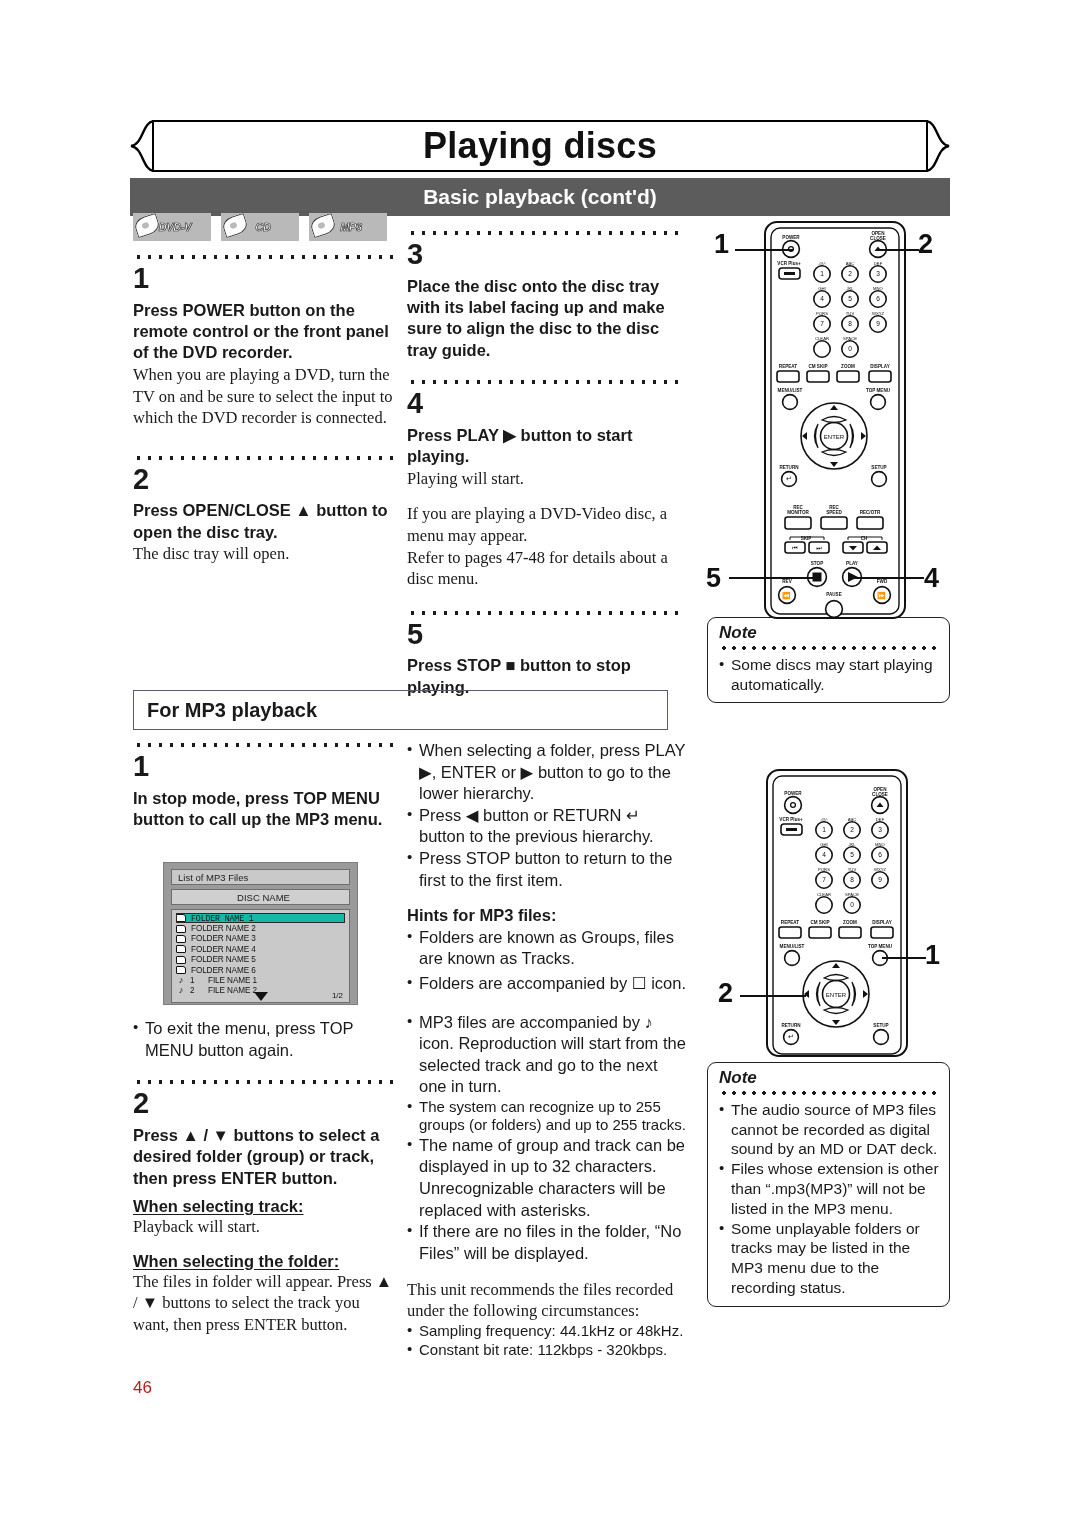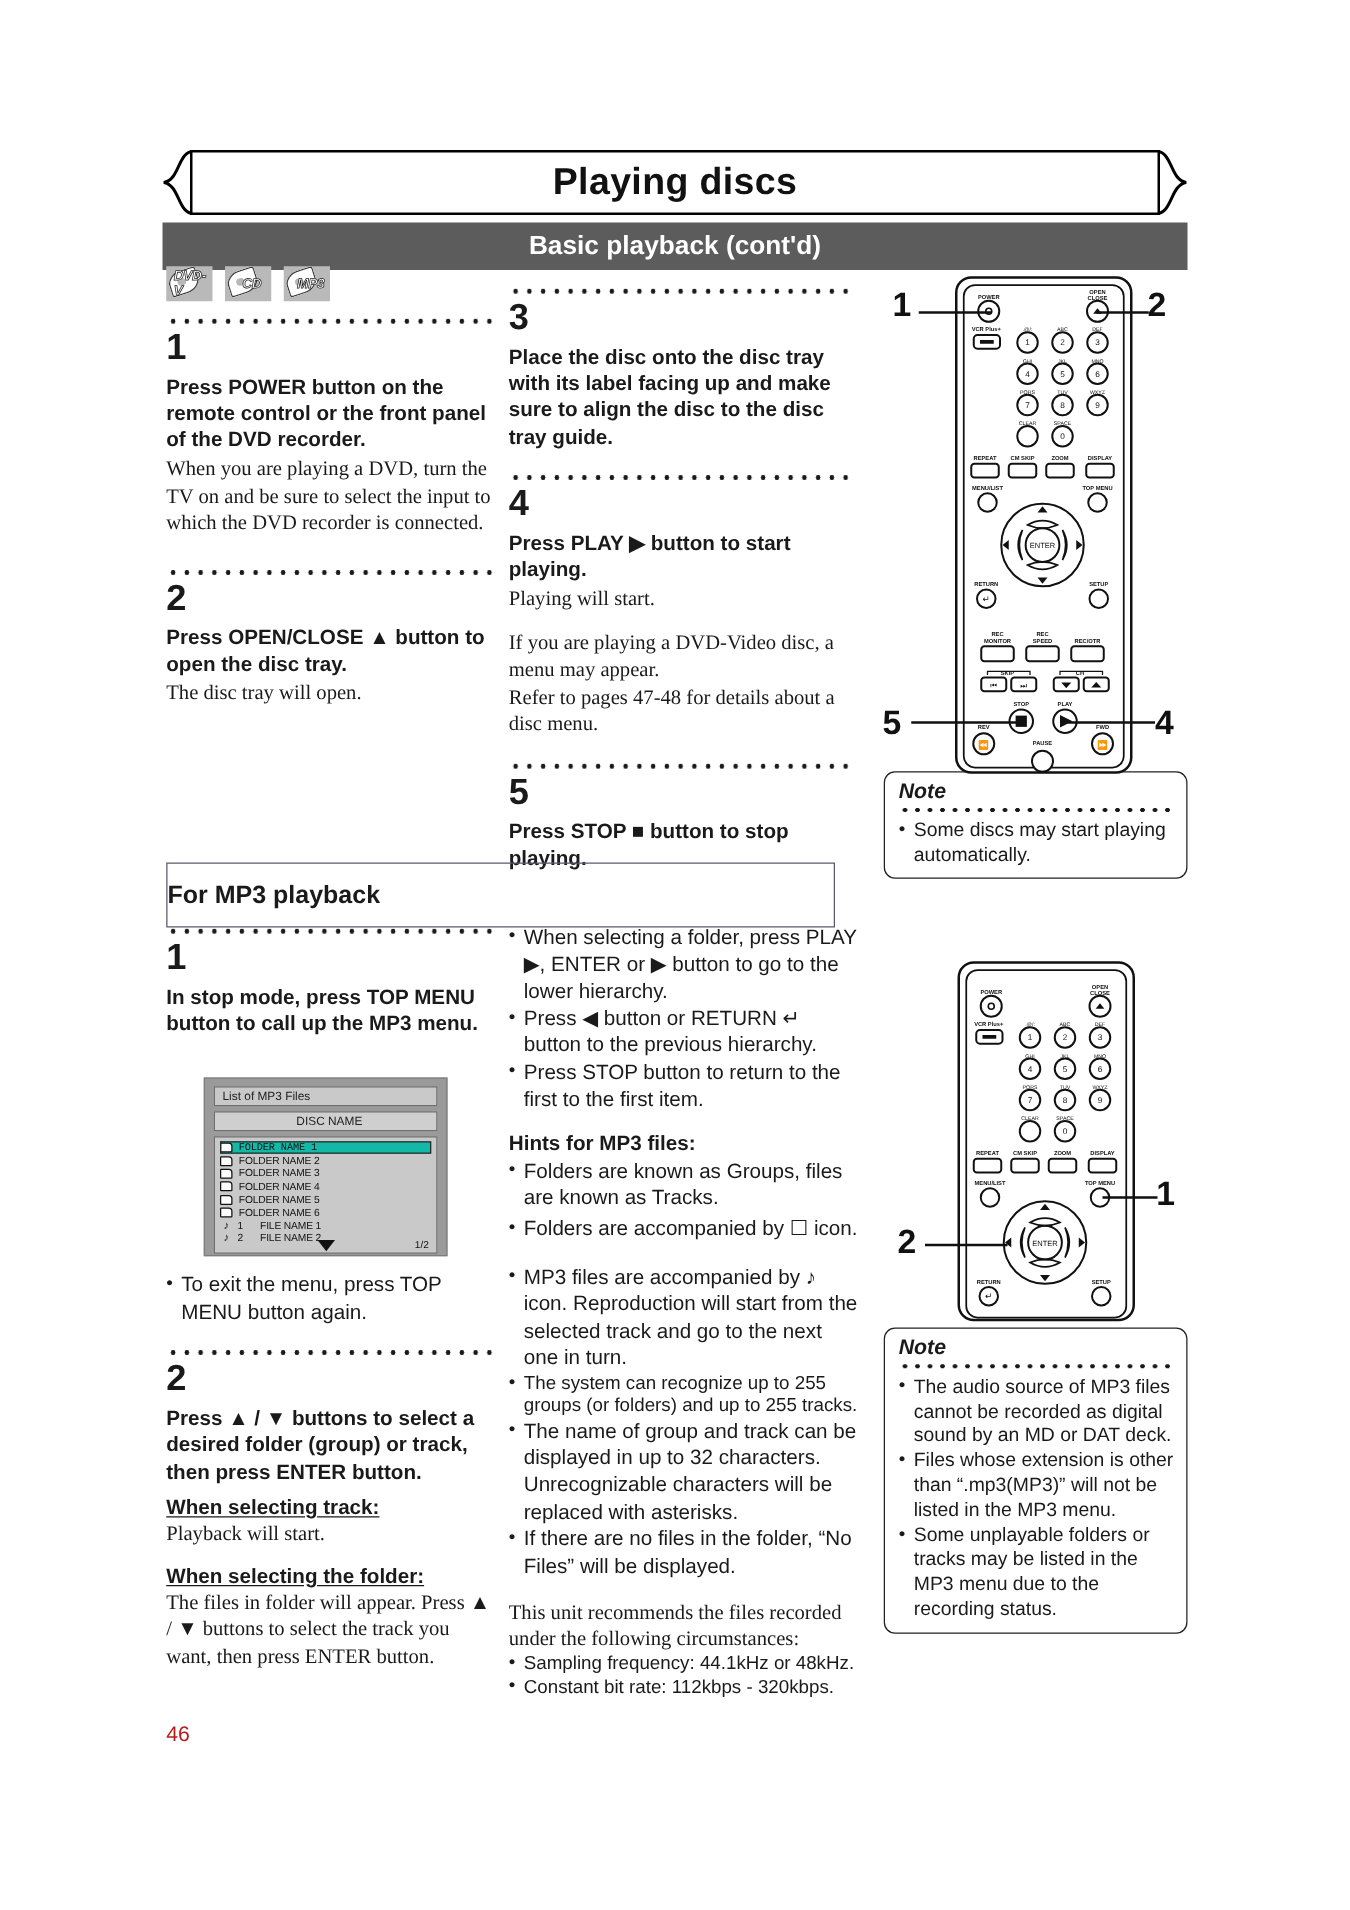--- a/index.html
+++ b/index.html
@@ -13,36 +13,36 @@
   
   #page { position:absolute; left:0; top:0; width:1080px; height:1528px; }
 
   
   .banner-wrap { position:absolute; left:130px; top:120px; width:820px; height:52px; }
   .banner-box {
     position:absolute; left:22px; top:0; right:22px; height:52px;
     border:2.5px solid #000; background:#fff;
     display:flex; align-items:center; justify-content:center;
   }
-  .banner-title { font-size:30px; font-weight:bold; letter-spacing:.3px; color:#111; }
+  .banner-title { font-size:36px; font-weight:bold; letter-spacing:.3px; color:#111; }
   .brace { position:absolute; top:0; width:26px; height:52px; }
   .brace.left { left:0; }
   .brace.right { right:0; }
 
   
   .subbanner {
     position:absolute; left:130px; top:178px; width:820px; height:38px;
     background:#5c5c5c; display:flex; align-items:center; justify-content:center;
   }
   .subbanner span { color:#fff; font-size:21px; font-weight:bold; }
 
   
   .badges { position:absolute; left:133px; top:213px; display:flex; gap:10px; }
   .badge {
-    width:37px; height:28px; background:#b9b9b9;
+    width:78px; height:28px; background:#b9b9b9;
     display:flex; align-items:center; justify-content:center;
     position:relative; overflow:hidden;
   }
   .badge .bk {
     position:absolute; left:2px; top:3px; width:24px; height:19px;
     background:#fff; border-radius:50% 10% 50% 10%;
     transform:rotate(-18deg); box-shadow:0 0 0 1px #3a3a3a inset;
   }
   .badge .bk:after{
     content:""; position:absolute; left:7px; top:6px; width:7px; height:6px;
@@ -73,22 +73,22 @@
   .stepnum { font-size:29px; font-weight:bold; line-height:1.02; margin:1px 0 6px 0; }
   .bold { font-weight:bold; font-size:16.5px; line-height:1.3; }
   .body { font-size:16.5px; line-height:1.31;font-family:Liberation Serif, serif; }
   .gap { height:14px; }
   .smallgap { height:8px; }
 
   .ul { font-weight:bold; font-size:16.5px; text-decoration:underline; text-underline-offset:2px; }
 
   
   .sechdr {
-    position:absolute; left:133px; top:690px; width:535px; height:52px;
-    border:1.6px solid #5a5a6a; display:flex; align-items:center; 
+    position:absolute; left:133px; top:690px; width:535px; height:40px;
+    border:1.6px solid #5a5a6a; display:flex; align-items:center; padding-left:13px;
   }
   .sechdr span { font-size:20px; font-weight:bold; }
 
   
   ul.b { margin:0; padding:0; list-style:none; }
   ul.b li {
     position:relative; padding-left:12px; font-size:16.5px; line-height:1.31; margin-bottom:0px;
   }
   ul.b li:before {
     content:"•"; position:absolute; left:0; top:-1px; font-size:15px;

